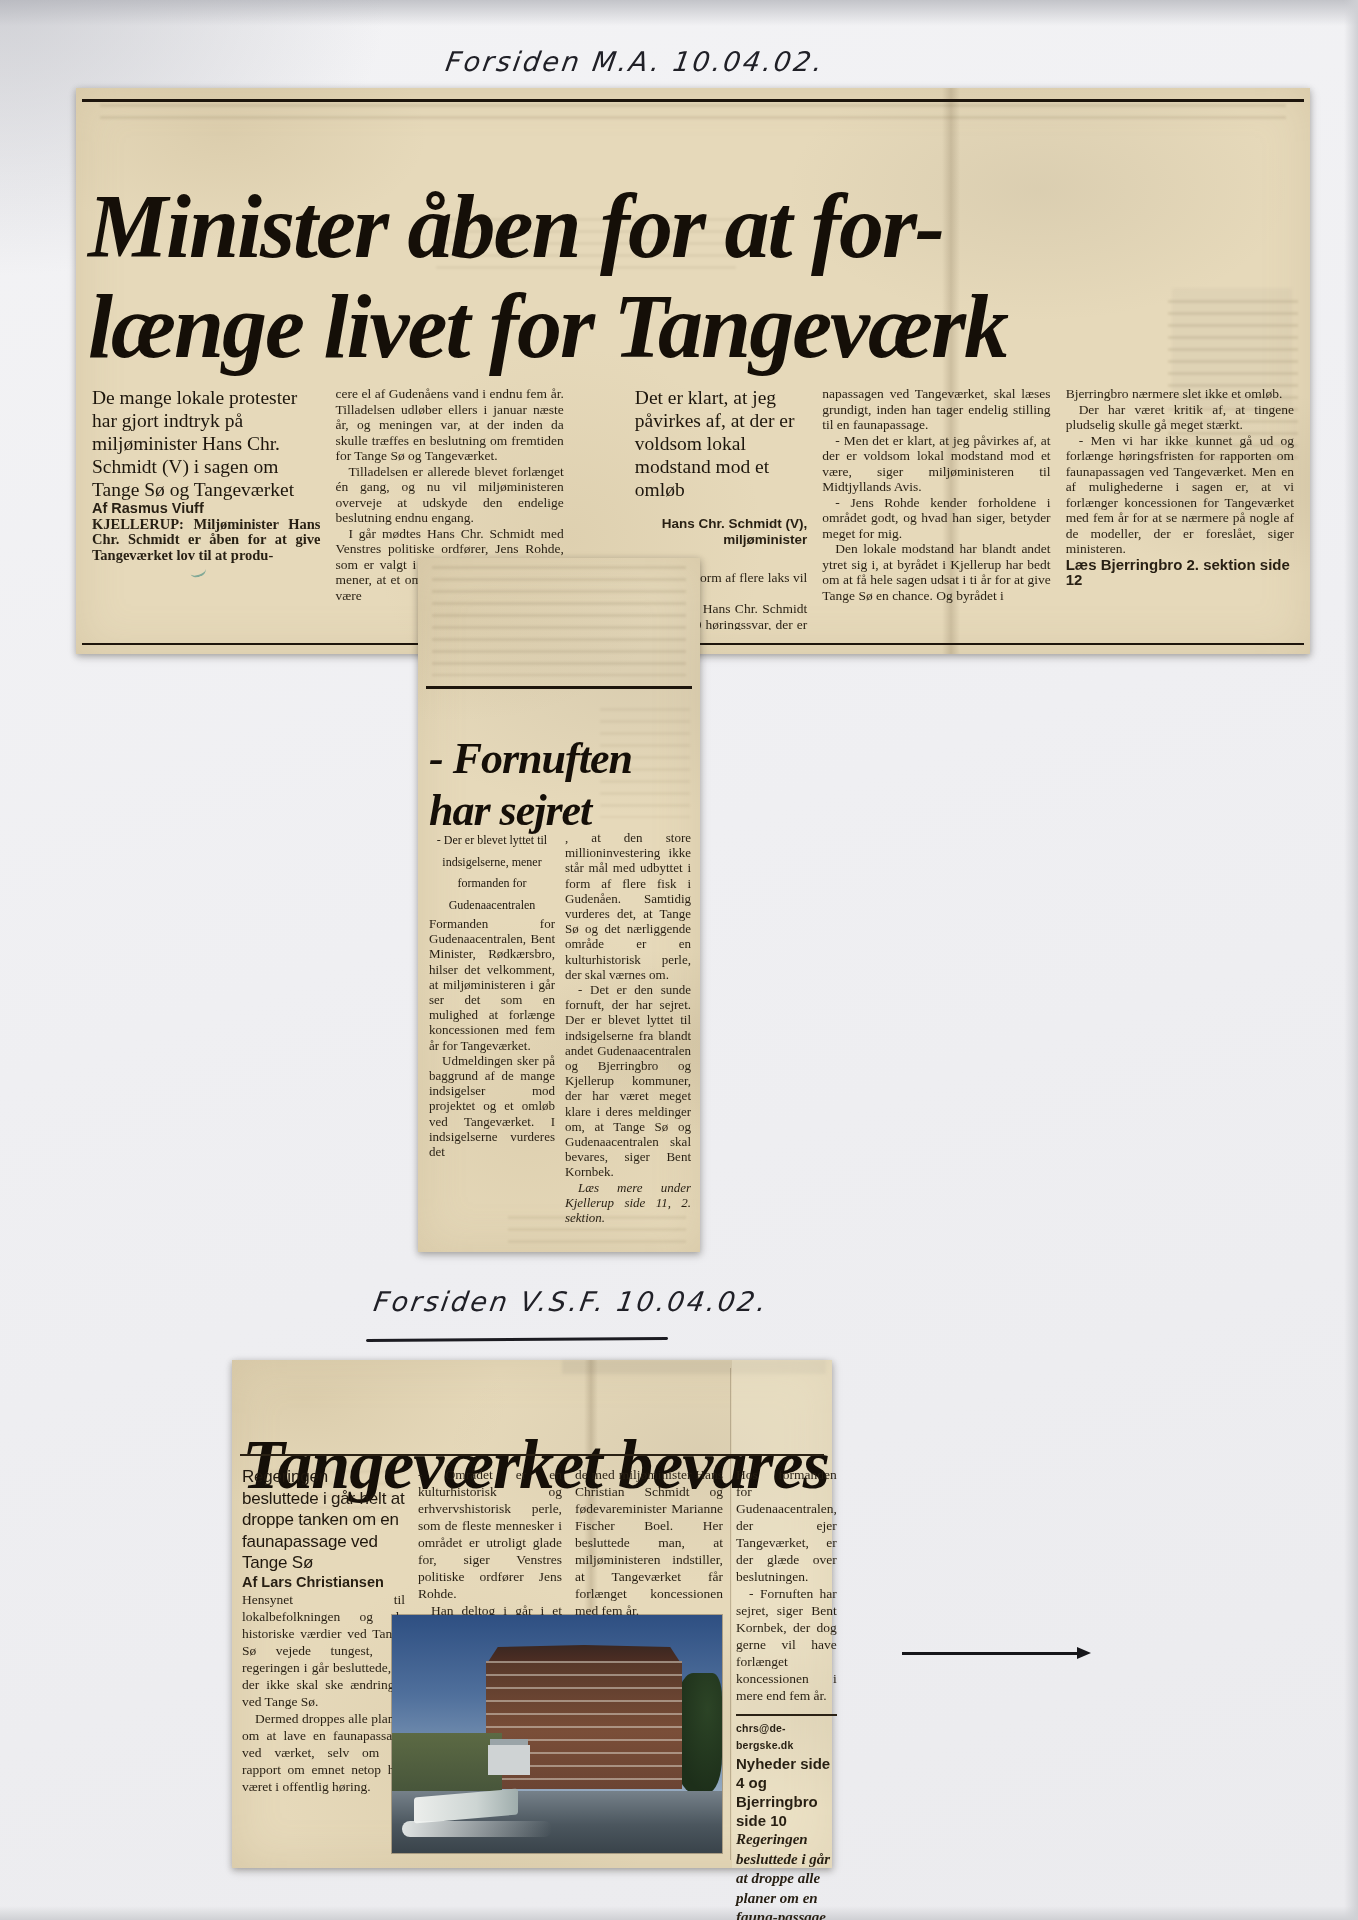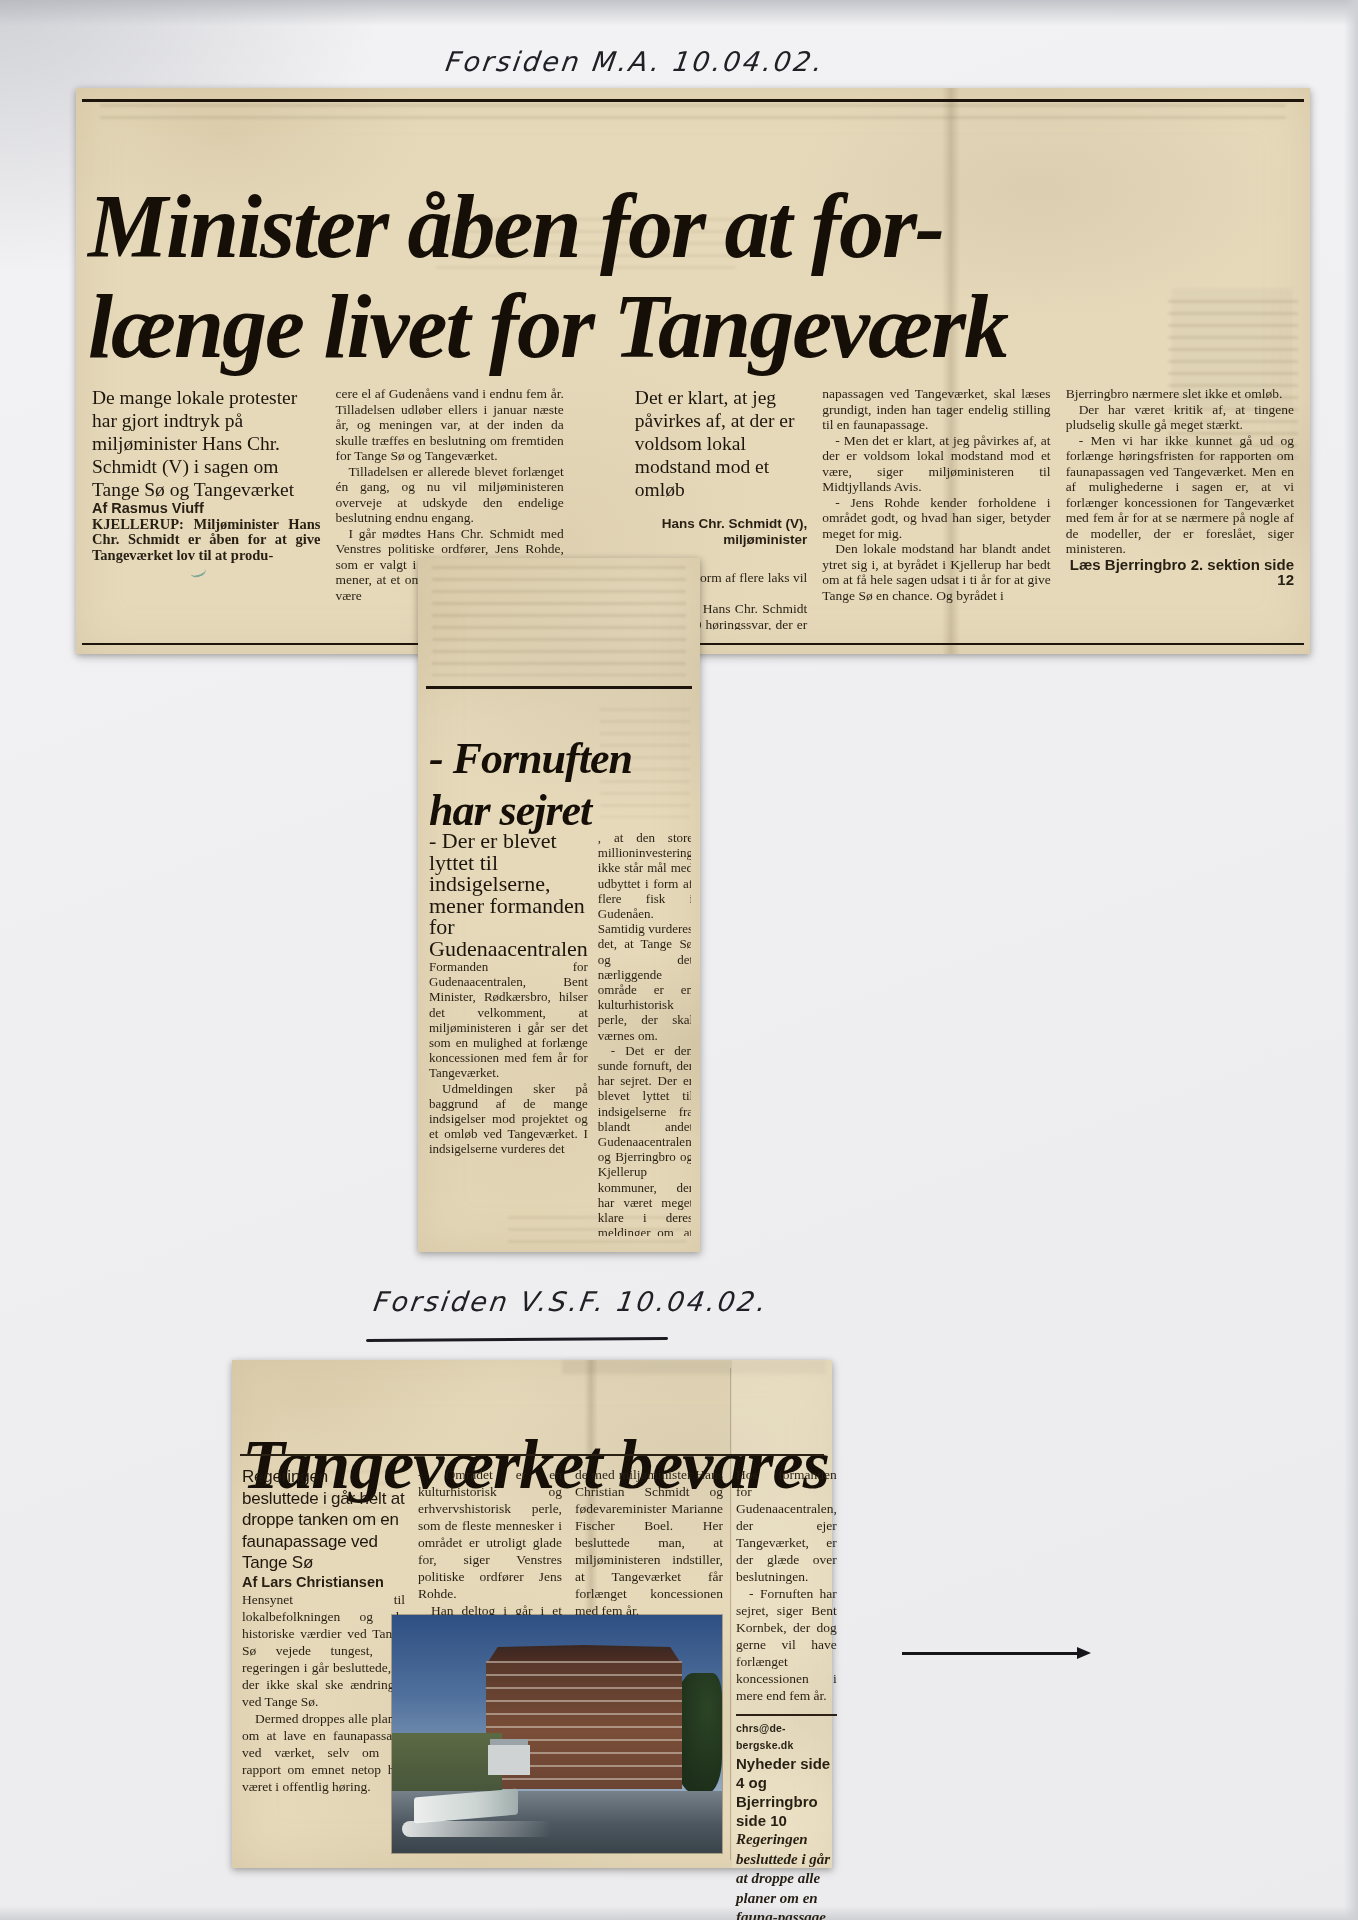--- a/index.html
+++ b/index.html
@@ -69,30 +69,30 @@
   .c1col{flex:1 1 0;font-size:13.5px;line-height:15.5px;}
   .lead1{font-size:19.5px;line-height:23px;color:#1d160d;text-align:left;margin:0 0 36px 0;}
   .byline1{font-family:"Liberation Sans", sans-serif;font-weight:700;font-size:14.5px;margin:0 0 18px 0;text-align:left;}
   .introbold{font-weight:700;font-size:14.5px;line-height:15.5px;}
   .quoteblock{position:relative;padding-left:56px;min-height:120px;}
   .qmark{position:absolute;left:0;top:-14px;font-size:58px;font-weight:700;color:#b8770f;
     font-family:"DejaVu Serif", serif;}
   .qtext{font-size:19.5px;line-height:23px;text-align:left;color:#1d160d;}
   .qattr{font-family:"Liberation Sans", sans-serif;font-weight:700;font-size:13.5px;
     line-height:16px;text-align:right;margin:10px 0 22px 0;}
-  .c1foot{font-family:"Liberation Sans", sans-serif;font-weight:700;font-size:15px;margin-top:14px;text-align:right;}
+  .c1foot{font-family:"Liberation Sans", sans-serif;font-weight:700;font-size:15px;margin-top:14px;text-align:left;}
 
   
   .clip2{left:418px;top:558px;width:282px;height:694px;}
   .clip2 .rule-top{top:128px;left:8px;right:8px;height:3px;}
   .clip2 .hl{top:142px;left:11px;font-size:44px;letter-spacing:-1px;}
   .clip2 .hl .l2{display:block;margin-top:8px;}
   .c2cols{position:absolute;left:11px;right:9px;top:272px;bottom:16px;display:flex;gap:10px;overflow:hidden;}
   .c2col{flex:1 1 0;font-size:13px;line-height:15.2px;}
-  .subhead2{font-size:22px;line-height:21.5px;text-align:left;margin:0 0 20px 0;color:#1d160d;}
+  .subhead2{font-size:12px;line-height:21.5px;text-align:center;margin:0 0 20px 0;color:#1d160d;}
   .laes{font-style:italic;}
 
   
   .clip3{left:232px;top:1360px;width:600px;height:508px;}
   .clip3 .hl{top:12px;left:10px;font-size:70px;letter-spacing:-1px;}
   .clip3 .rule-under{top:94px;left:8px;right:8px;height:2px;background:#2a2114;}
   .scrap-overlay{position:absolute;left:500px;top:0;right:0;bottom:0;background:rgba(246,239,219,.33);}
   .scrap-edge{position:absolute;left:498px;top:8px;bottom:8px;width:1px;background:rgba(100,84,56,.30);}
   .c3cols{position:absolute;left:10px;right:10px;top:106px;bottom:6px;display:flex;gap:13px;z-index:2;}
   .c3col{font-size:13.5px;line-height:17px;}

